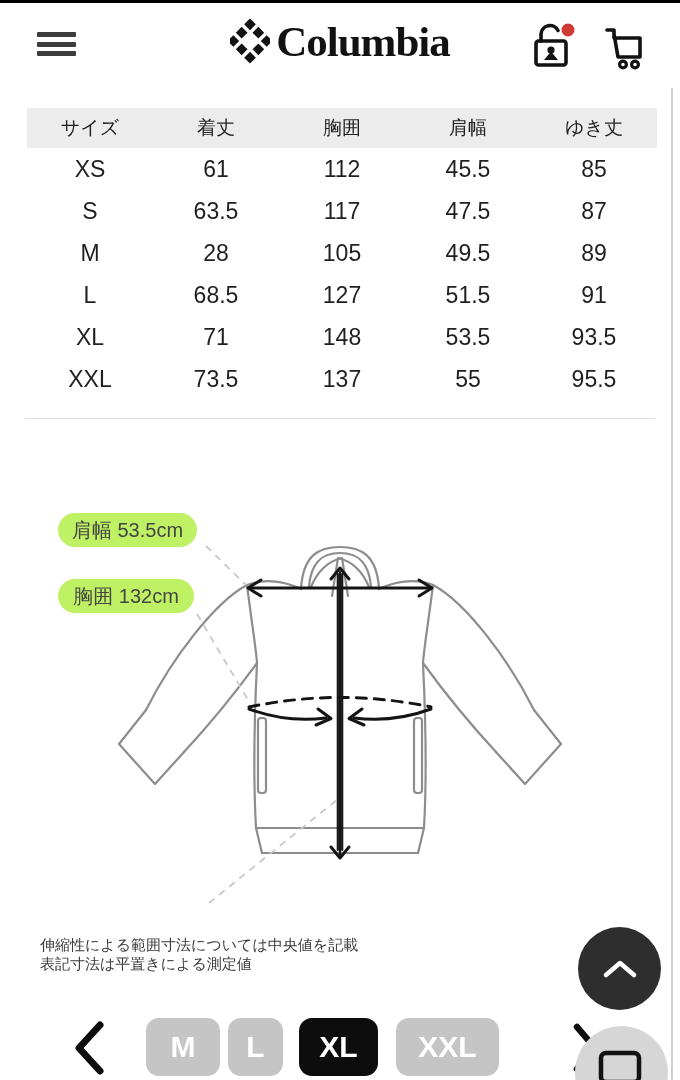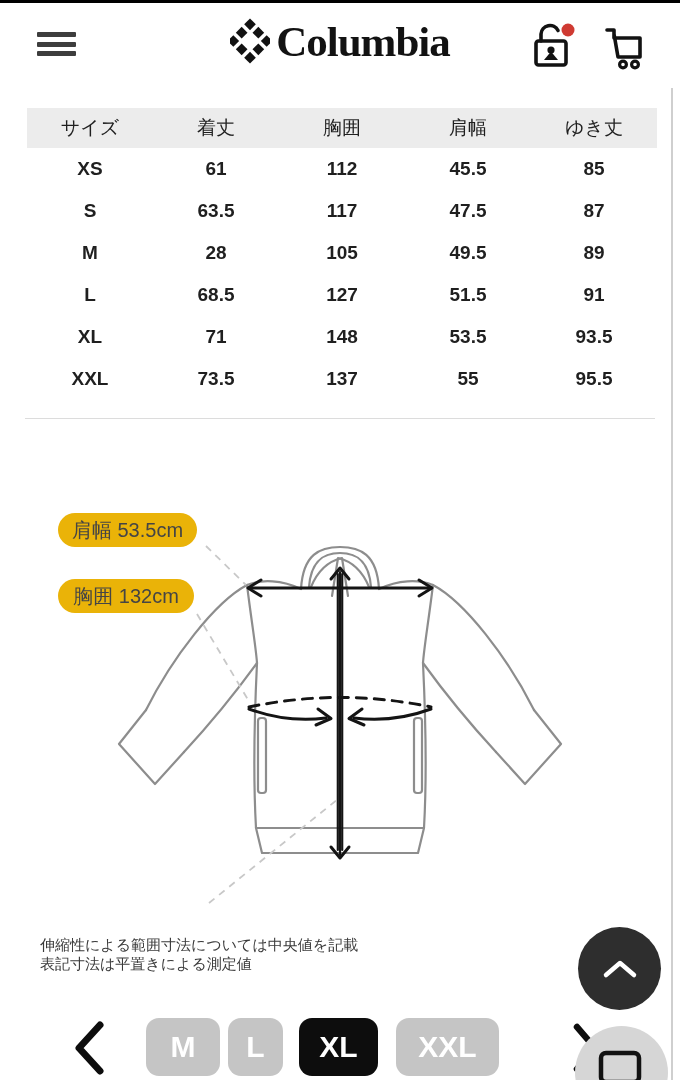--- a/index.html
+++ b/index.html
@@ -20,27 +20,27 @@
   .logo-text{font-family:"Liberation Serif","DejaVu Serif",serif;font-weight:700;
     font-size:43px;color:#121212;letter-spacing:-1px;line-height:1;}
   .hdr-icon{position:absolute;width:46px;height:48px;cursor:pointer;}
   .hdr-lock{left:531px;top:22px;}
   .hdr-cart{left:600px;top:24px;}
 
   
   .size-table{position:absolute;left:27px;top:108px;width:630px;
     border-collapse:collapse;table-layout:fixed;text-align:center;color:#1f1f1f;}
   .size-table th{background:#ececec;height:38px;font-size:19px;font-weight:400;}
-  .size-table td{height:40px;font-size:19px;font-weight:700;}
+  .size-table td{height:40px;font-size:23px;font-weight:400;}
 
   .divider{position:absolute;left:25px;top:418px;width:630px;height:1px;background:#dcdcdc;}
 
   
   .diagram-svg{position:absolute;left:0;top:430px;}
-  .pill{position:absolute;background:#eab308;border-radius:17px;color:#454545;
+  .pill{position:absolute;background:#bef264;border-radius:17px;color:#454545;
     font-size:20px;display:flex;align-items:center;justify-content:center;white-space:nowrap;}
   .pill-shoulder{left:58px;top:513px;width:139px;height:34px;}
   .pill-chest{left:58px;top:579px;width:136px;height:34px;}
   .pill-length{left:75px;top:896px;width:127px;height:34px;}
   .notes{position:absolute;left:40px;top:935px;font-size:15px;line-height:19px;color:#3a3a3a;}
 
   
   .scrollbar{position:absolute;left:671px;top:88px;width:2px;height:992px;background:#cfcfcf;}
 
   

